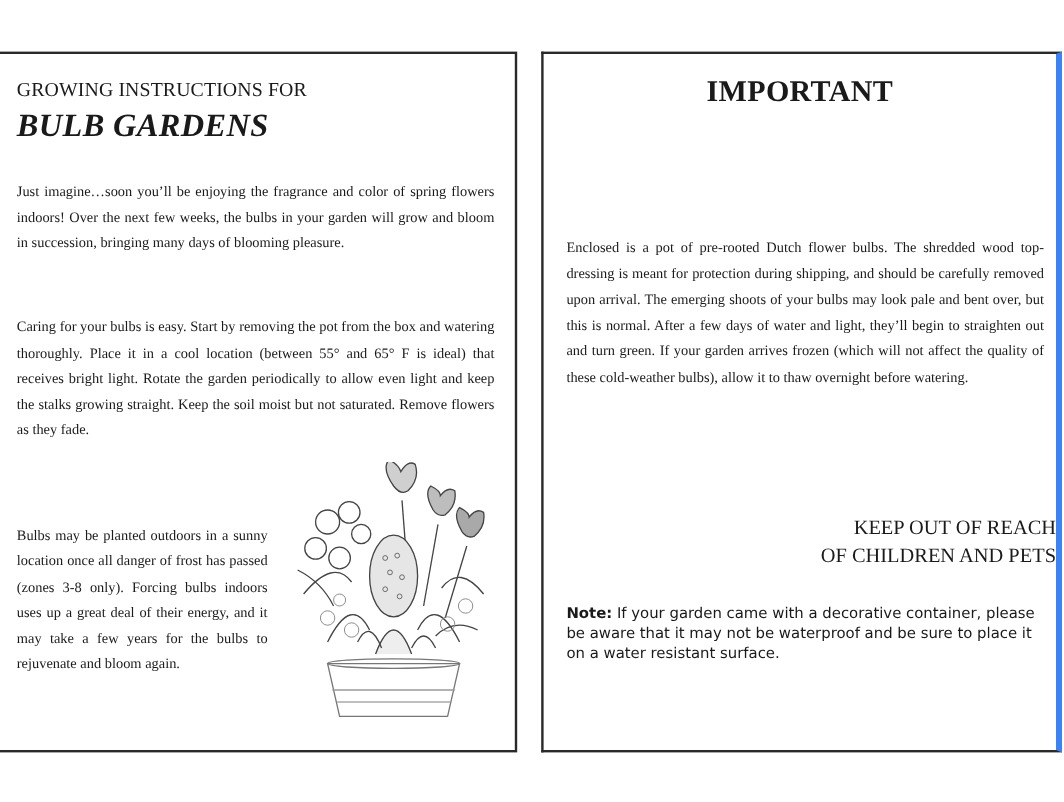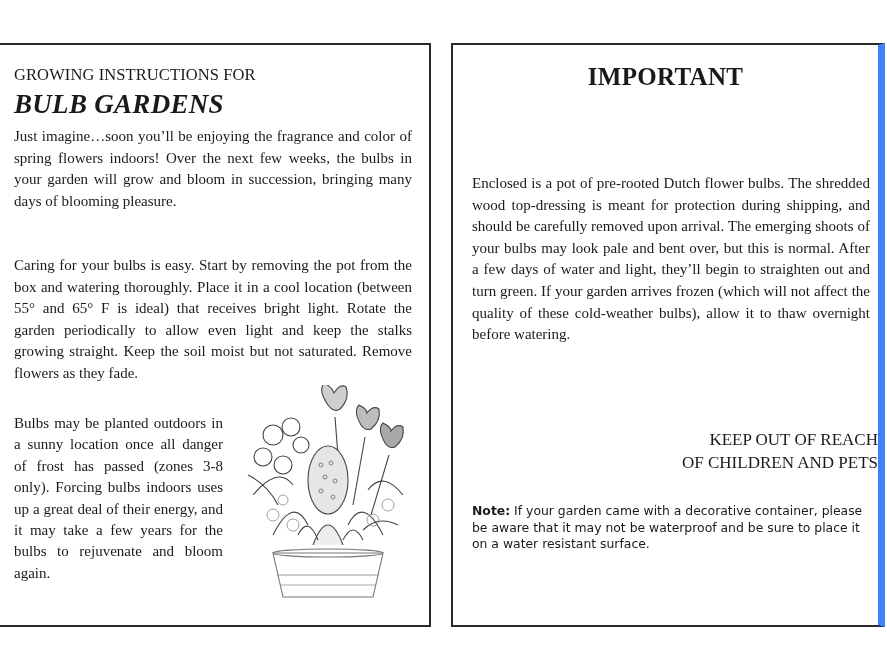--- a/index.html
+++ b/index.html
@@ -1,26 +1,26 @@
 <!DOCTYPE html>
 <html><head>
 <meta charset="utf-8">
 <style>
   html, body { margin: 0; padding: 0; background: #ffffff; }
   body { width: 887px; height: 668px; position: relative; overflow: hidden;
          font-family: "Liberation Serif", "DejaVu Serif", serif; color: #1a1a1a; }
   .panel { position: absolute; top: 43px; height: 584px; box-sizing: border-box;
            border: 2px solid #2a2a2a; background: #fff; }
   .panel.left { left: -2px; width: 433px; }
-  .panel.right { left: 451px; width: 434px; border-right: 7px solid #3b82f6; }
+  .panel.right { left: 451px; width: 434px; border-right: 5px solid #3b82f6; }
   .left .kicker { position: absolute; left: 14px; top: 20px; font-size: 16.5px; letter-spacing: 0.1px; }
   .left .title { position: absolute; left: 14px; top: 44px; font-size: 27px; font-weight: bold; letter-spacing: 0.3px; font-style: italic; }
-  .para { position: absolute; font-size: 15px; line-height: 21.6px; text-align: justify; }
+  .para { position: absolute; font-size: 12px; line-height: 21.6px; text-align: justify; margin-top: 23px; }
   .left .p1 { left: 14px; top: 81px; width: 398px; }
-  .left .p2 { left: 14px; top: 210px; width: 398px; }
+  .left .p2 { left: 14px; top: 194px; width: 398px; }
   .left .p3 { left: 14px; top: 368px; width: 209px; line-height: 21.4px; }
   .illustration { position: absolute; left: 243px; top: 340px; width: 170px; height: 230px; }
   .right .heading { position: absolute; left: 0; right: 0; top: 18px; text-align: center;
                     font-size: 25px; font-weight: bold; letter-spacing: 0.3px; }
   .right .sub { position: absolute; left: 0; right: 0; top: 53px; text-align: center;
                 font-size: 16px; line-height: 21px; }
   .right .body { left: 19px; top: 128px; width: 398px; }
   .right .warn { position: absolute; left: 0; right: 0; top: 383px; text-align: right;
                  font-size: 17px; line-height: 23px; }
   .right .note { position: absolute; left: 19px; top: 458px; width: 400px;

